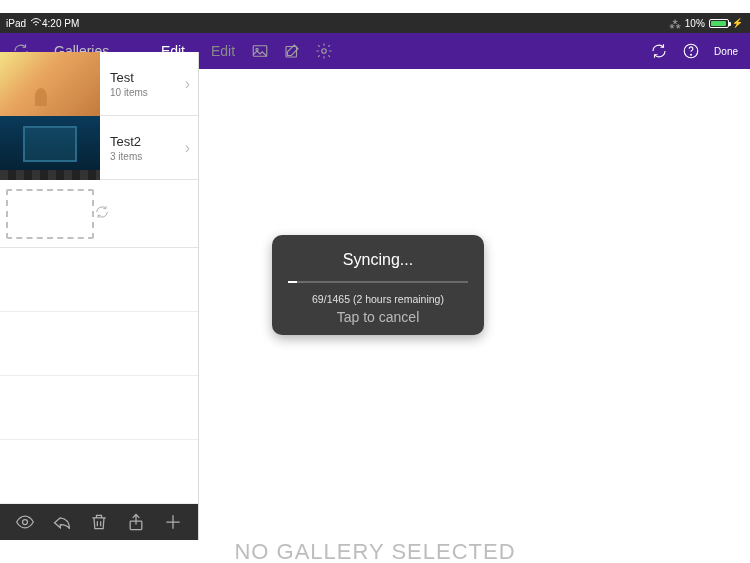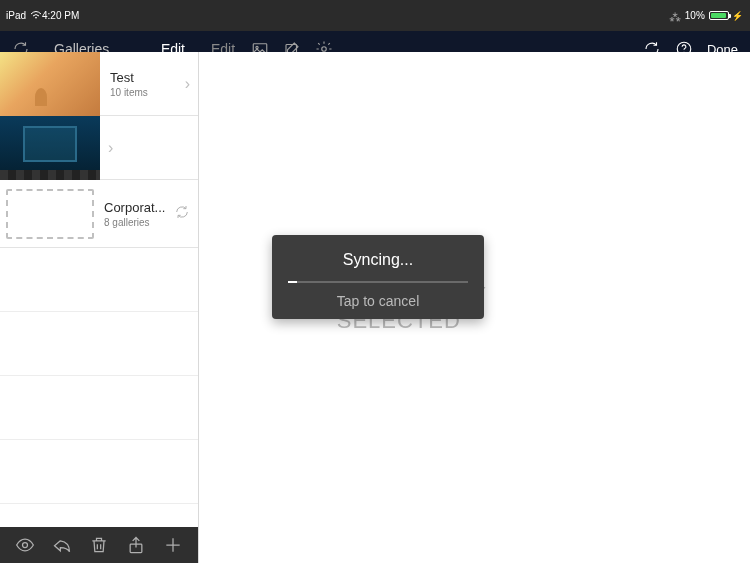--- a/index.html
+++ b/index.html
@@ -1,42 +1,42 @@
 <!DOCTYPE html>
 <html><head>
 <meta charset="utf-8">
 <style>
 * { margin: 0; padding: 0; box-sizing: border-box; }
 html, body { width: 750px; height: 563px; overflow: hidden; font-family: -apple-system, "Helvetica Neue", Helvetica, Arial, sans-serif; }
 body { background: #fff; position: relative; }
 
 
-.status-bar { height: 31px; background: #2b2b2b; color: #fff; display: flex; align-items: center; font-size: 10px; padding: 0 6px; }
+.status-bar { height: 20px; background: #2b2b2b; color: #fff; display: flex; align-items: center; font-size: 10px; padding: 0 6px; margin-top: 13px; }
 .status-left { flex: 0 0 auto; display: flex; gap: 4px; align-items: center; }
 .status-center { flex: 1; }
 .status-right { flex: 0 0 auto; display: flex; gap: 4px; align-items: center; }
 .battery { width: 20px; height: 9px; border: 1px solid #fff; border-radius: 2px; position: relative; display: inline-block; }
 .battery::after { content: ""; position: absolute; right: -3px; top: 2px; width: 2px; height: 4px; background: #fff; border-radius: 0 1px 1px 0; }
 .battery-fill { position: absolute; left: 1px; top: 1px; bottom: 1px; width: 85%; background: #4cd964; border-radius: 1px; }
 
 
-.toolbar { height: 36px; background: #0f172a; display: flex; align-items: flex-start; color: #d8d8d8; font-size: 14px; }
+.toolbar { height: 36px; background: #4c1d95; display: flex; align-items: flex-start; color: #d8d8d8; font-size: 14px; }
 .toolbar-left { width: 199px; display: flex; align-items: center; height: 100%; padding-left: 12px; }
 .toolbar-right { flex: 1; display: flex; align-items: center; height: 100%; padding: 0 12px; }
 .tb-btn { color: #a0a0a0; margin-right: 14px; display: flex; align-items: center; cursor: pointer; }
 .tb-btn.active { color: #fff; }
 .tb-btn svg { width: 18px; height: 18px; stroke: currentColor; fill: none; stroke-width: 1.5; }
 .tb-spacer { flex: 1; }
 .tb-title { color: #c2c2c2; font-size: 14px; margin-left: 10px; margin-right: 16px; }
 .tb-edit { color: #fff; font-size: 14px; }
 .tb-edit-dim { color: #8a8a8a; font-size: 14px; margin-right: 16px; }
-.tb-done { color: #fff; font-size: 13px; }
-
-
-.main { position: absolute; top: 52px; bottom: 0; left: 0; right: 0; display: flex; }
+.tb-done { color: #fff; font-size: 10px; }
+
+
+.main { position: absolute; top: 52px; bottom: 0; left: 0; right: 0; display: flex; flex-direction: column; }
 .sidebar { width: 199px; border-right: 1px solid #d9d9d9; background: #fff; display: flex; flex-direction: column; }
 .content { flex: 1; background: #fff; position: relative; }
 
 
 .gallery-list { flex: 1; overflow-y: auto; }
 .gallery-item { display: flex; align-items: center; height: 64px; border-bottom: 1px solid #e3e3e3; cursor: pointer; }
 .gallery-item.tall { height: 68px; }
 .thumb { width: 100px; height: 64px; flex-shrink: 0; }
 .thumb1 { background: linear-gradient(135deg, #f4e285 0%, #e8a55f 40%, #c47b3e 100%); position: relative; }
 .thumb1::after { content:""; position:absolute; bottom:10px; left:35px; width:12px; height:18px; background:#c84; border-radius:50% 50% 0 0; }
@@ -55,21 +55,21 @@
 
 
 .sidebar-bottom { height: 36px; background: #2f2f2f; display: flex; align-items: center; justify-content: space-around; padding: 0 6px; }
 .sb-btn { color: #b0b0b0; cursor: pointer; display:flex; align-items:center; }
 .sb-btn svg { width: 20px; height: 20px; stroke: currentColor; fill: none; stroke-width: 1.5; }
 
 
 .no-gallery { position: absolute; top: 50%; left: 50%; transform: translate(-50%, -50%); color: #bdbdbd; font-size: 22px; letter-spacing: 1px; font-weight: 400; }
 
 
-.sync-overlay { position: absolute; top: 235px; left: 272px; width: 212px; background: #3d3d3d; border-radius: 4px; padding: 16px 14px 10px; color: #fff; text-align: center; box-shadow: 0 4px 12px rgba(0,0,0,0.3); }
+.sync-overlay { position: absolute; top: 235px; left: 272px; width: 212px; background: #3d3d3d; border-radius: 10px; padding: 16px 14px 10px; color: #fff; text-align: center; box-shadow: 0 4px 12px rgba(0,0,0,0.3); }
 .sync-title { font-size: 16px; font-weight: 400; margin-bottom: 12px; }
 .sync-bar { height: 2px; background: #6a6a6a; margin: 0 2px 10px; position: relative; }
 .sync-fill { position: absolute; left: 0; top: 0; bottom: 0; width: 5%; background: #fff; }
 .sync-detail { font-size: 10.5px; color: #e0e0e0; margin-bottom: 4px; }
 .sync-cancel { font-size: 14px; color: #bababa; cursor: pointer; }
 </style>
 </head>
 <body>
 
 <div class="status-bar">
@@ -150,28 +150,28 @@
       <div class="gallery-item">
         <div class="thumb thumb1"></div>
         <div class="gallery-info">
           <div class="gallery-name">Test</div>
           <div class="gallery-sub">10 items</div>
         </div>
         <span class="chevron">›</span>
       </div>
       <div class="gallery-item">
         <div class="thumb thumb2"></div>
+        <div class="gallery-info">
+          <div class="gallery-name">Test2</div>
+          <div class="gallery-sub">3 items</div>
+        </div>
         <span class="chevron">›</span>
       </div>
       <div class="gallery-item tall">
         <div class="thumb-placeholder"></div>
-        <div class="gallery-info">
-          <div class="gallery-name">Corporat...</div>
-          <div class="gallery-sub">8 galleries</div>
-        </div>
         <span class="mini-sync">
           <svg viewBox="0 0 24 24">
               <path d="M4 12a8 8 0 0 1 14-5M20 12a8 8 0 0 1-14 5"></path>
               <path d="M18 3v4h-4M6 21v-4h4"></path>
             </svg>
         </span>
       </div>
       <div class="empty-rows">
         <div class="erow"></div>
           <div class="erow"></div>
@@ -213,14 +213,15 @@
   <div class="content">
     <div class="no-gallery">NO GALLERY SELECTED</div>
   </div>
 </div>
 
 <div class="sync-overlay">
   <div class="sync-title">Syncing...</div>
   <div class="sync-bar">
       <div class="sync-fill"></div>
     </div>
+  <div class="sync-detail">69/1465 (2 hours remaining)</div>
   <div class="sync-cancel">Tap to cancel</div>
 </div>
 
 </body></html>

